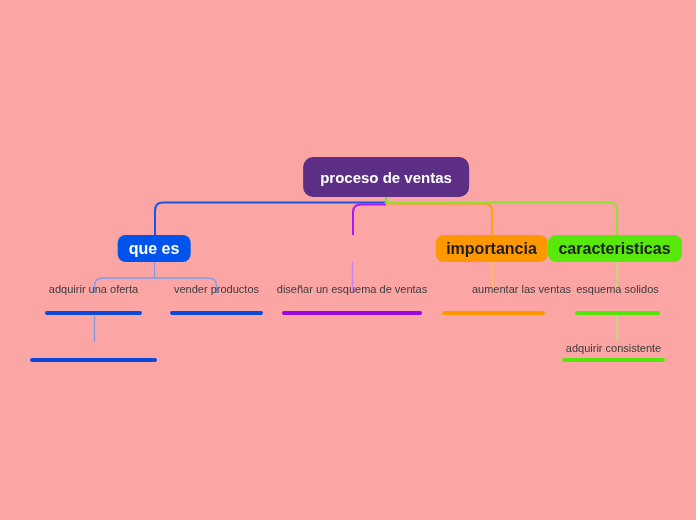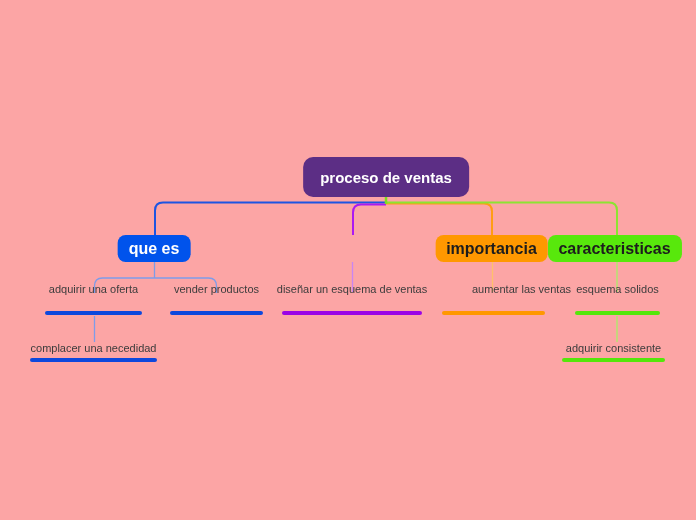--- a/index.html
+++ b/index.html
@@ -72,19 +72,18 @@
 
   <div class="leaf row1" style="left:352px;">diseñar un esquema de ventas</div>
   <div class="underline u-row1 u-violet" style="left:282px;width:140px;"></div>
 
   <div class="leaf row1" style="left:493.5px;margin-left:28px;">aumentar las ventas</div>
   <div class="underline u-row1 u-orange" style="left:442px;width:103px;"></div>
 
   <div class="leaf row1" style="left:617.5px;">esquema solidos</div>
   <div class="underline u-row1 u-green" style="left:575px;width:85px;"></div>
 
-  <div class="leaf row2" style="left:93.5px;">complacer una necedidad</div>
   <div class="underline u-row2 u-blue" style="left:30px;width:127px;"></div>
 
   <div class="leaf row2" style="left:613.5px;">adquirir consistente</div>
   <div class="underline u-row2 u-green" style="left:562px;width:103px;"></div>
 
 </div>
 
 </body></html>

